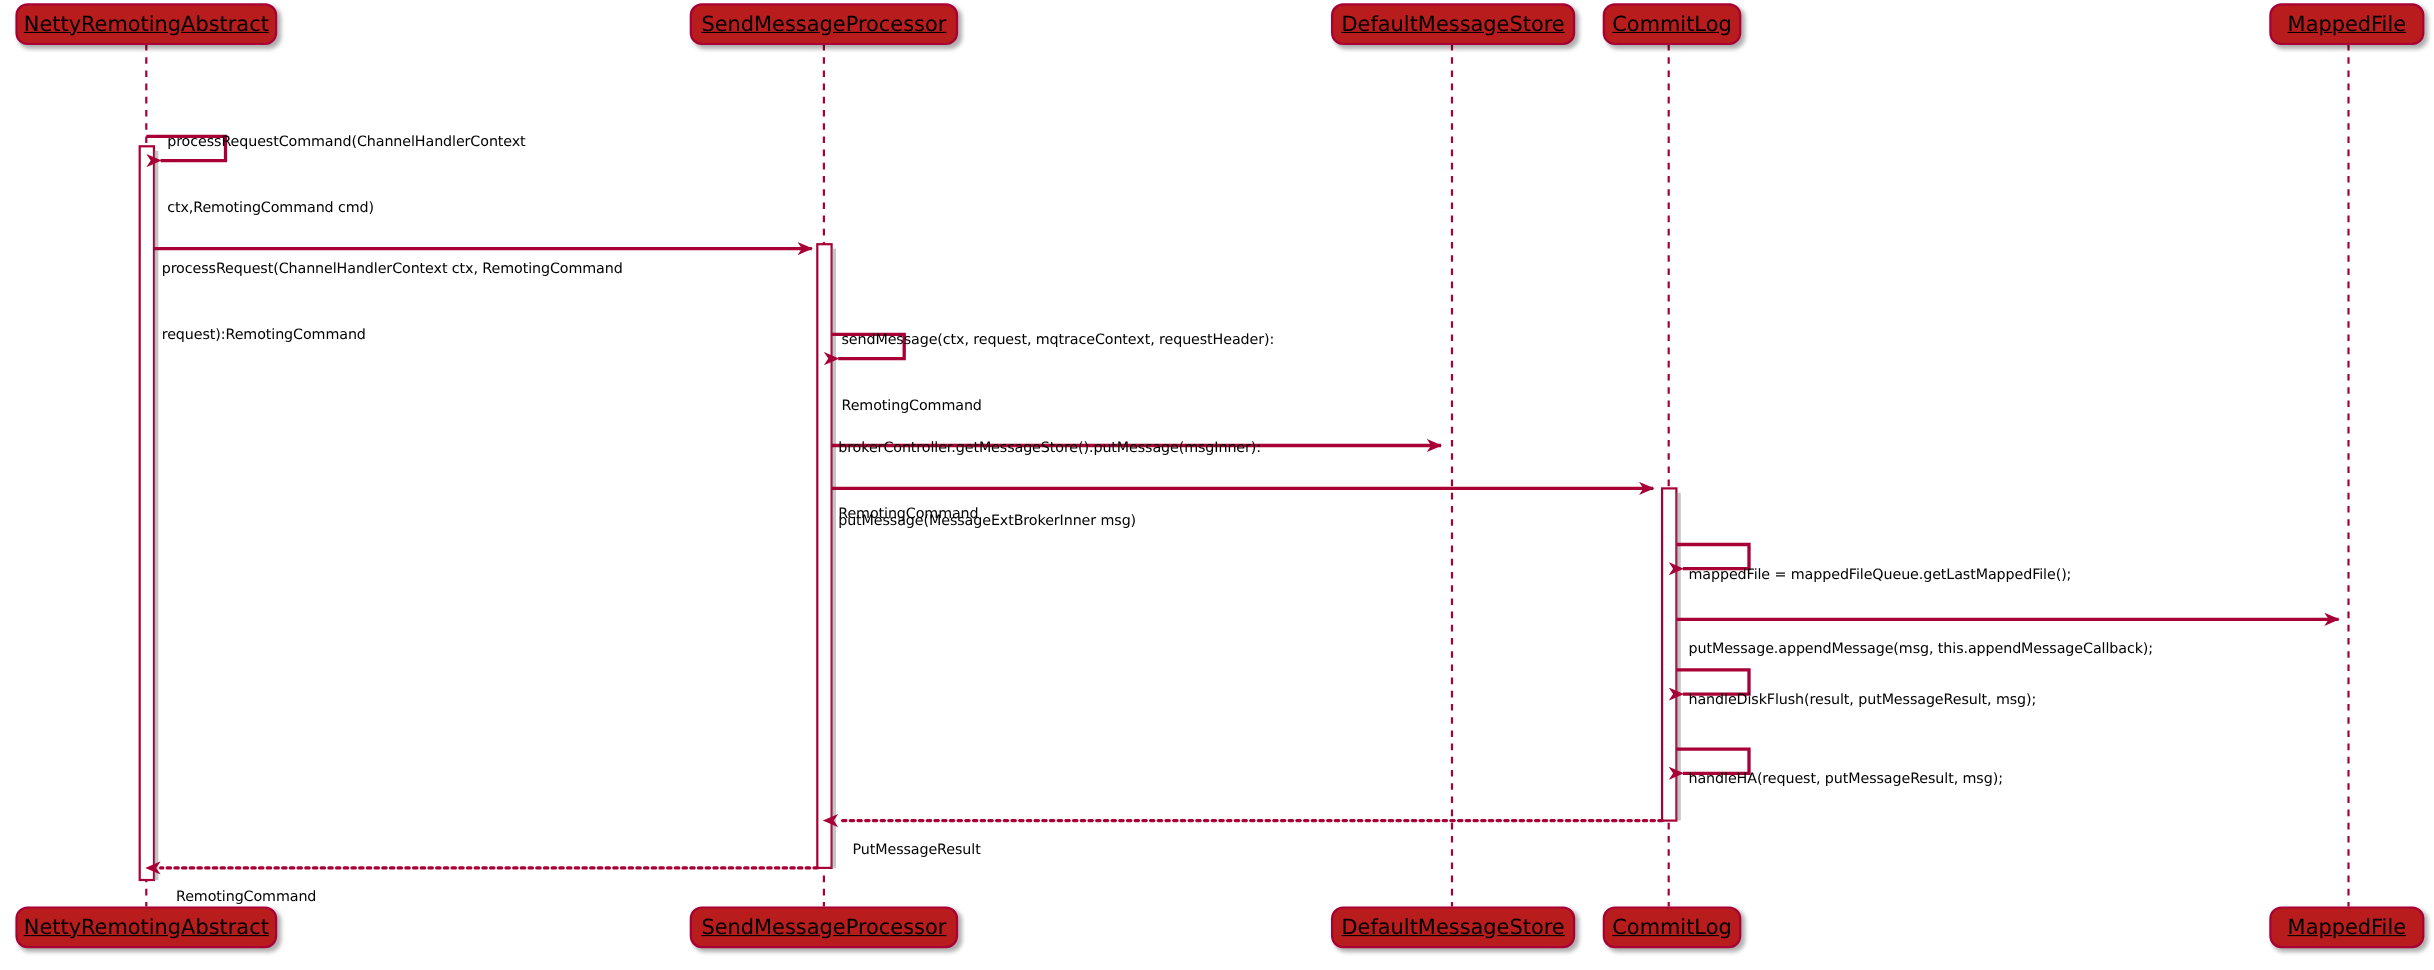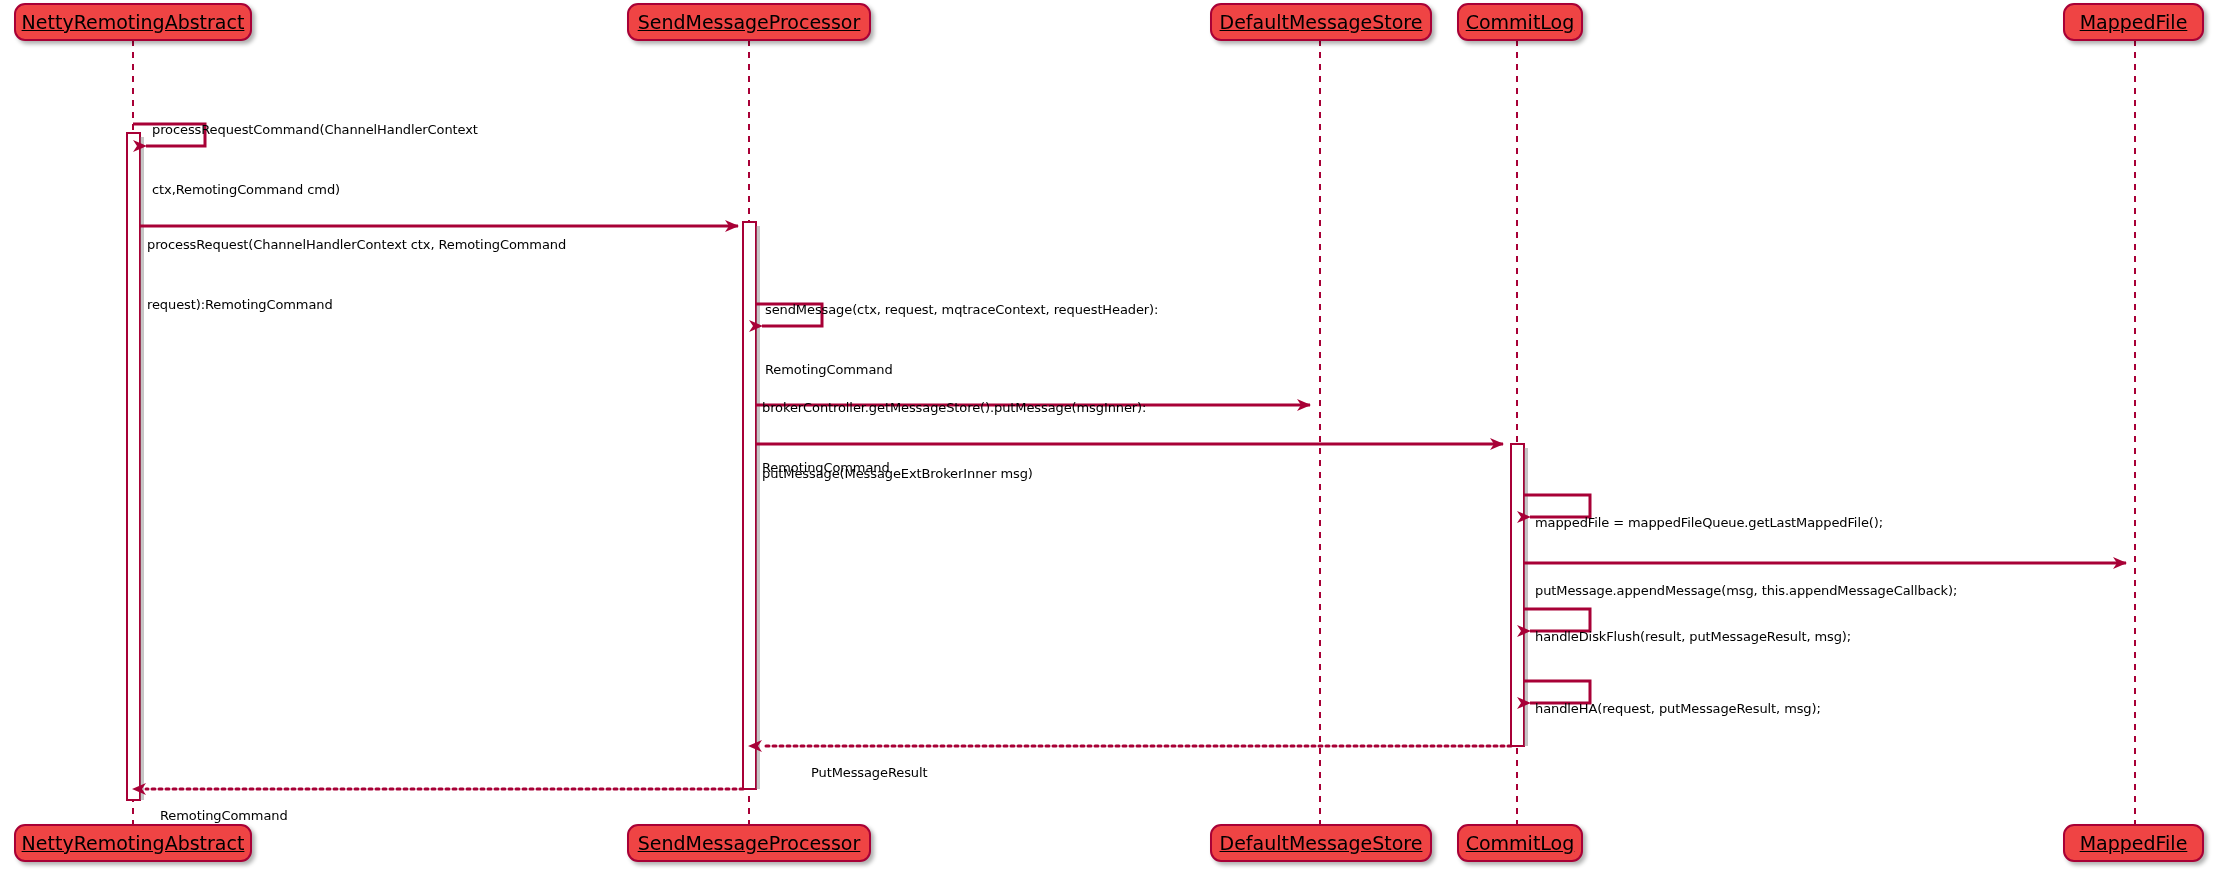--- a/index.html
+++ b/index.html
@@ -17,21 +17,21 @@
     background: #FFFFFF;
     overflow: hidden;
   }
   #diagram svg {
     position: absolute;
     left: 0;
     top: 0;
   }
   .participant-box {
     position: absolute;
-    background: #ef4444;
+    background: #b91c1c;
     border: 2px solid #A80036;
     border-radius: 11px;
     box-shadow: 3px 3px 4px rgba(0,0,0,0.32);
     display: flex;
     align-items: center;
     justify-content: center;
     box-sizing: border-box;
     height: 38px;
   }
   .participant-label {
@@ -200,21 +200,21 @@
   </div>
 
   <div class="msg-label" style="left:1535px; top:587px;">
     <div>handleDiskFlush(result, putMessageResult, msg);</div>
   </div>
 
   <div class="msg-label" style="left:1535px; top:659px;">
     <div>handleHA(request, putMessageResult, msg);</div>
   </div>
 
-  <div class="msg-label" style="left:775px; top:723px;margin-left:36px;">
+  <div class="msg-label" style="left:775px; top:723px;">
     <div>PutMessageResult</div>
   </div>
 
   <div class="msg-label" style="left:160px; top:766px;">
     <div>RemotingCommand</div>
   </div>
 
 </div>
 
 </body></html>

